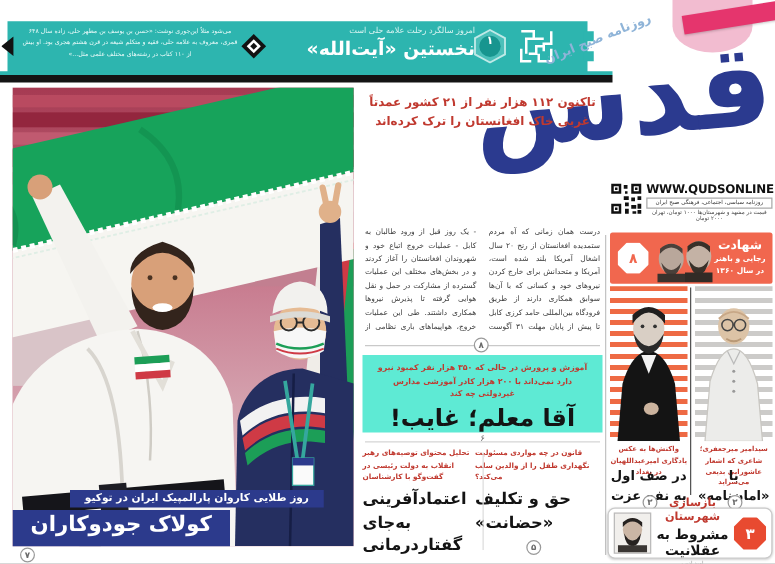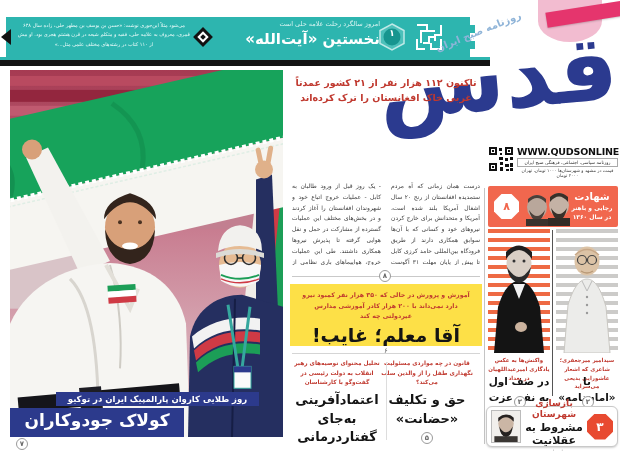--- a/index.html
+++ b/index.html
@@ -50,28 +50,28 @@
   
   .lead-kicker{left:290px;top:76px;width:192px;text-align:center;font-size:9.5px;font-weight:700;color:#c0392f;line-height:1.55}
   .lead-headline{left:290px;top:102px;width:192px;text-align:center;font-size:40px;font-weight:900;color:#141414;line-height:1.4}
   .lead-body{left:292px;top:181px;width:188px;height:84px;display:flex;gap:10px;overflow:hidden}
   .lead-body .bcol{flex:1;font-size:6px;line-height:1.8;color:#3d3d3d;text-align:justify}
   .lead-divider{left:292px;top:269px;width:188px;height:14px}
   .lead-divider::before{content:"";position:absolute;left:0;top:7px;width:100%;border-top:1px solid #c9c9c9}
   .lead-divider .pnum{position:absolute;left:87px;top:1px}
 
   
-  .teacher-box{left:290px;top:284px;width:192px;height:62px;background:#fde047;text-align:center;padding-top:6px}
+  .teacher-box{left:290px;top:284px;width:192px;height:62px;background:#5eead4;text-align:center;padding-top:6px}
   .t-kicker{font-size:6.3px;font-weight:700;color:#c0392f;line-height:1.7;width:88%;margin:0 auto}
   .t-headline{font-size:19px;font-weight:900;color:#141414;margin-top:2px}
   .t-ref{font-size:7px;color:#666;margin-top:1px}
   .mid-rule{left:292px;top:353px;width:188px;border-top:1px solid #d5d5d5}
 
   
-  .art{top:359px;width:94px;text-align:center}
+  .art{top:359px;width:94px;text-align:left}
   .art-custody{left:380px}
   .art-trust{left:290px}
   .art-divider{left:386px;top:362px;height:78px;border-left:1px solid #ddd}
   .a-kicker{font-size:5.8px;font-weight:700;color:#c0392f;line-height:1.65}
   .a-headline{font-size:13px;font-weight:900;color:#141414;line-height:1.45;margin-top:3px}
   .art .pnum{margin:4px auto 0}
 
   
   .side-divider{left:484px;top:188px;height:256px;border-left:1px solid #c4c4c4}
   .martyr-box{left:488px;top:186px;width:130px;height:41px;background:#f1674e;border-radius:2px}

